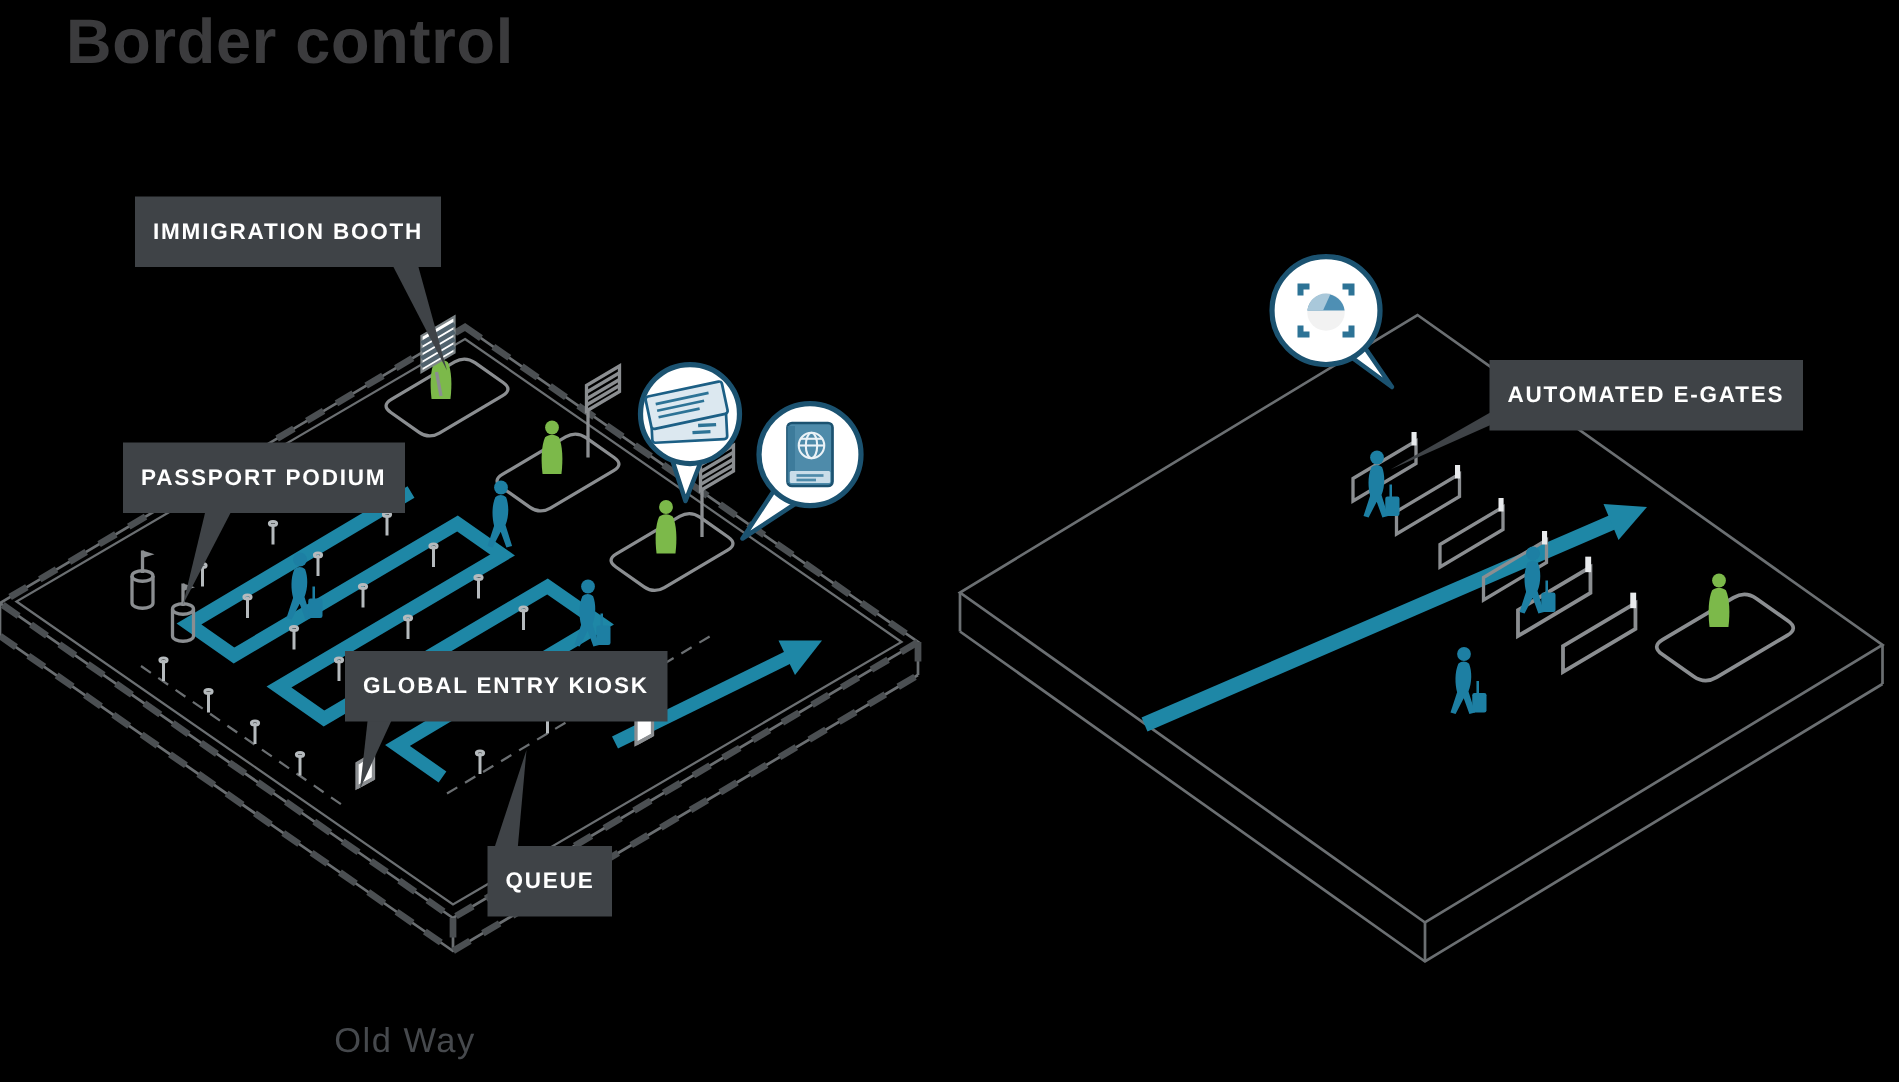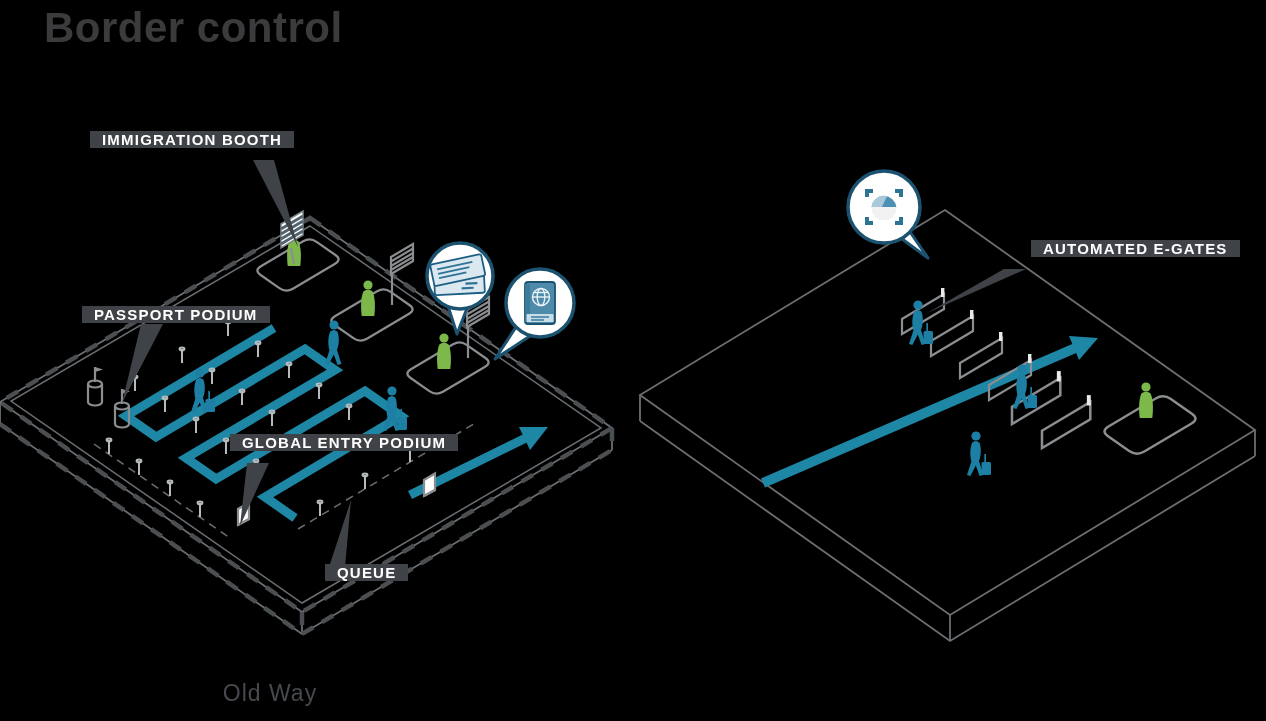--- a/index.html
+++ b/index.html
@@ -1,21 +1,21 @@
 <!DOCTYPE html>
 <html style="--accent: #1E87A6; --peopleBlue: #1D7FA3; --green: #7CB94A; --labelBg: #3F4347; --labelText: #FFFFFF; --outline: #8B8E91; --dim: #6B6F72; --dashline: #4B4F52; --bubbleBorder: #1B5270; --iconBlue: #2D7396; --iconBlueDark: #1C5F85; --iconLight: #DCE8F0; --passportBlue: #4E8BAA; --passportSpine: #3D7B9B; --passportBand: #C9DDE9; --globeLine: #EAF2F7; --hairBlue: #4E8FB4; --hairLight: #A9C8DA; --flagStripe: #51636E; --postColor: #B5BABD; --titleColor: #3B3B3D; --captionColor: #46494D;"><head>
 <meta charset="utf-8">
 <style>
   html,body{margin:0;padding:0;background:#000;}
   .stage{position:relative;width:1266px;height:721px;background:#000;overflow:hidden;
          font-family:"Liberation Sans",sans-serif;}
   .title{position:absolute;left:44px;top:4px;margin:0;font-size:42px;font-weight:800;
          color:var(--titleColor);letter-spacing:.5px;}
   .callout{position:absolute;background:var(--labelBg);color:var(--labelText);
-         font-size:15px;font-weight:700;letter-spacing:1.2px;padding:0 12px;
+         font-size:15px;font-weight:700;letter-spacing:1.2px;padding:15px 12px;
          white-space:nowrap;z-index:3;}
   .caption{position:absolute;width:220px;text-align:center;font-size:23px;font-weight:400;
          color:var(--captionColor);letter-spacing:1px;z-index:3;}
   svg.art{position:absolute;left:0;top:0;z-index:1;}
   
   .oline{stroke:var(--outline);fill:none;stroke-width:2.2;}
   .oline-thin{stroke:var(--outline);fill:none;stroke-width:1.5;}
   .dimline{stroke:var(--dim);fill:none;stroke-width:1.8;}
   .dashline{stroke:var(--dashline);fill:none;stroke-width:4.5;stroke-dasharray:13 10;}
   .tape{stroke:var(--dim);fill:none;stroke-width:1.5;stroke-dasharray:8 6;}
@@ -269,19 +269,19 @@
           <path class="bracket" d="M-11,-17 L-17,-17 L-17,-11"></path>
           <path class="bracket" d="M11,-17 L17,-17 L17,-11"></path>
           <path class="bracket" d="M-11,15 L-17,15 L-17,9"></path>
           <path class="bracket" d="M11,15 L17,15 L17,9"></path>
         </g>
       </g>
     </g>
   </svg>
 
   <div class="callout" style="left:90px;top:131px">IMMIGRATION BOOTH</div>
-  <div class="callout" style="left:82px;top:306px">PASSPORT PODIUM</div>
-  <div class="callout" style="left:230px;top:434px">GLOBAL ENTRY PODIUM</div>
+  <div class="callout" style="left:82px;top:295px">PASSPORT PODIUM</div>
+  <div class="callout" style="left:230px;top:434px">GLOBAL ENTRY KIOSK</div>
   <div class="callout" style="left:325px;top:564px">QUEUE</div>
-  <div class="callout" style="left:1031px;top:240px">AUTOMATED E-GATES</div>
+  <div class="callout" style="left:993px;top:240px">AUTOMATED E-GATES</div>
 
   <div class="caption" style="left:160px;top:680px">Old Way</div>
 </div>
 
 </body></html>

